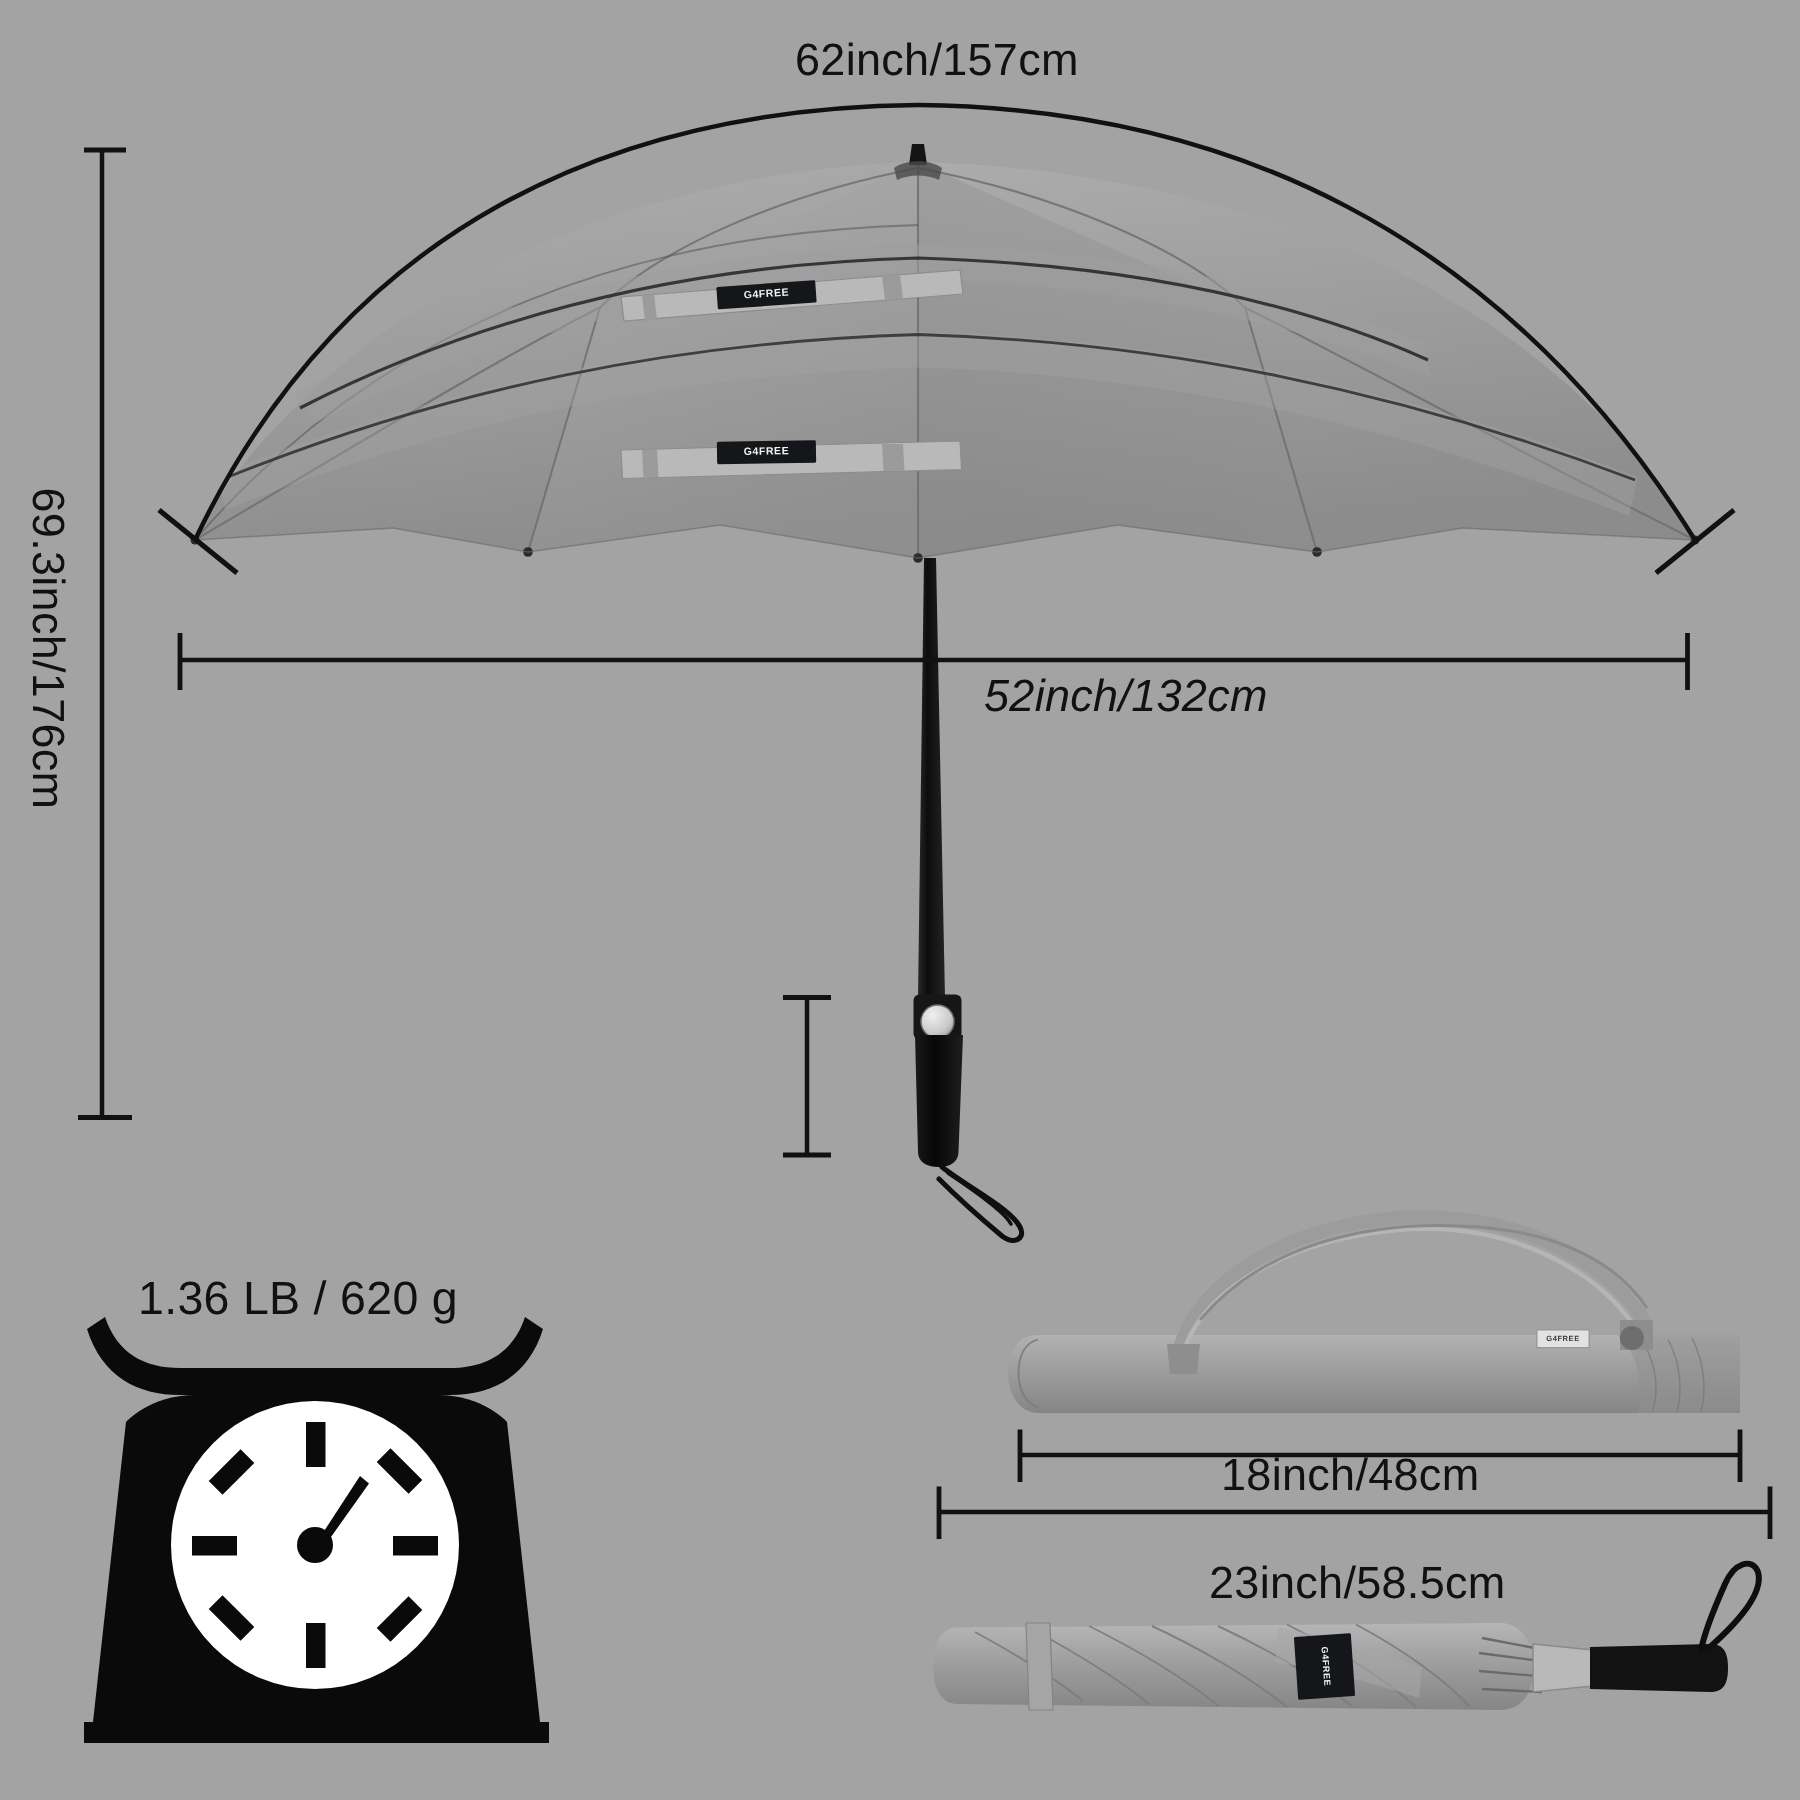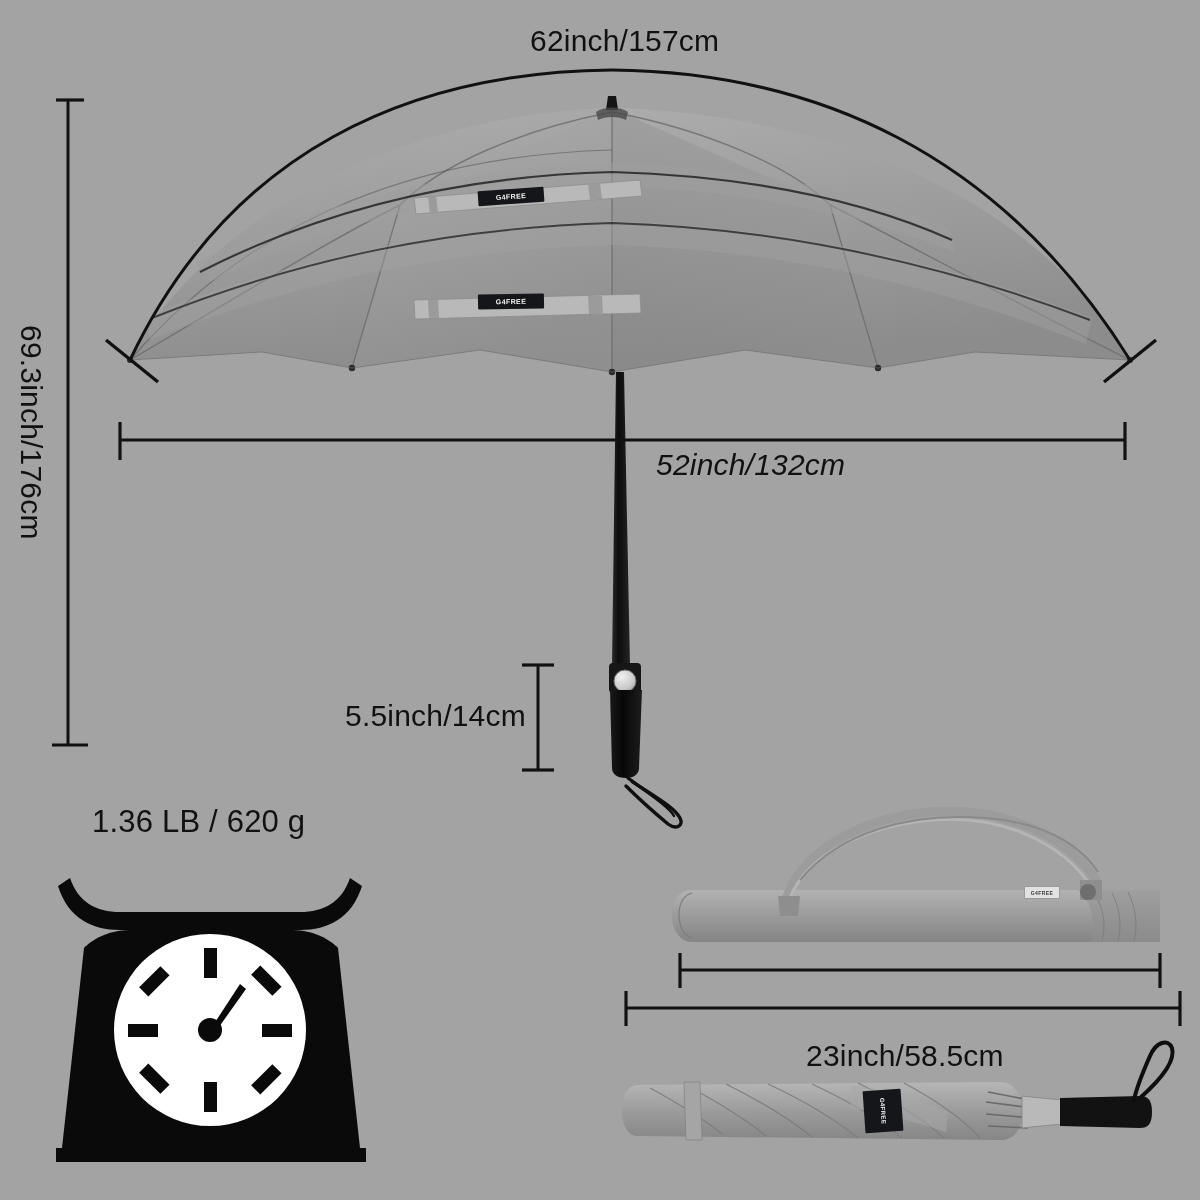--- a/index.html
+++ b/index.html
@@ -304,24 +304,24 @@
       <circle cx="210" cy="1030" r="12" fill="#0a0a0a"></circle>
     </g>
   </svg>
 
   <div class="dim-label" id="label-arc" style="left:530px; top:24px;">62inch/157cm</div>
 
   <div class="dim-label" id="label-height" style="left:48px; top:325px;">69.3inch/176cm</div>
 
   <div class="dim-label" id="label-span" style="left:656px; top:448px;font-style:italic;">52inch/132cm</div>
 
-  <div class="dim-label" id="label-handle" style="left:345px; top:699px;">5.5inch/14cm</div>
-
-  <div class="dim-label" id="label-weight" style="left:92px; top:804px;text-align:center;">1.36 LB / 620 g</div>
-
+
+  <div class="dim-label" id="label-weight" style="left:92px; top:848px;text-align:center;">1.36 LB / 620 g</div>
+
+  <div class="dim-label" id="label-bag-inner" style="left:814px; top:967px;">18inch/48cm</div>
 
   <div class="dim-label" id="label-bag-outer" style="left:806px; top:1007px;margin-top:32px;">23inch/58.5cm</div>
 
   <div class="logo-tag" style="left:478px; top:294px; width:66px; height:15px; transform:rotate(-1deg);">G4FREE</div>
 
   <div class="logo-tag" style="left:478px; top:189px; width:66px; height:15px; transform:rotate(-4deg);">G4FREE</div>
 
   <div class="logo-tag" style="left:862px; top:1092px; width:42px; height:38px; font-size:6px; transform:rotate(86deg);">G4FREE</div>
 
   <div class="logo-tag" style="left:1024px; top:886px; width:34px; height:11px; font-size:5px; background:#e2e2e2; color:#3a3a3a; border:1px solid #9a9a9a;">G4FREE</div>

